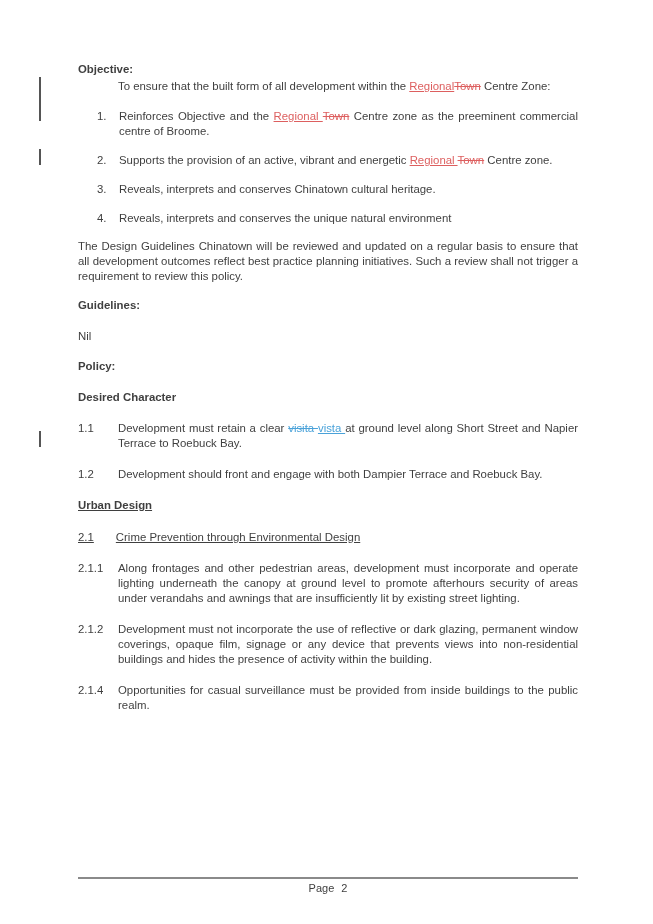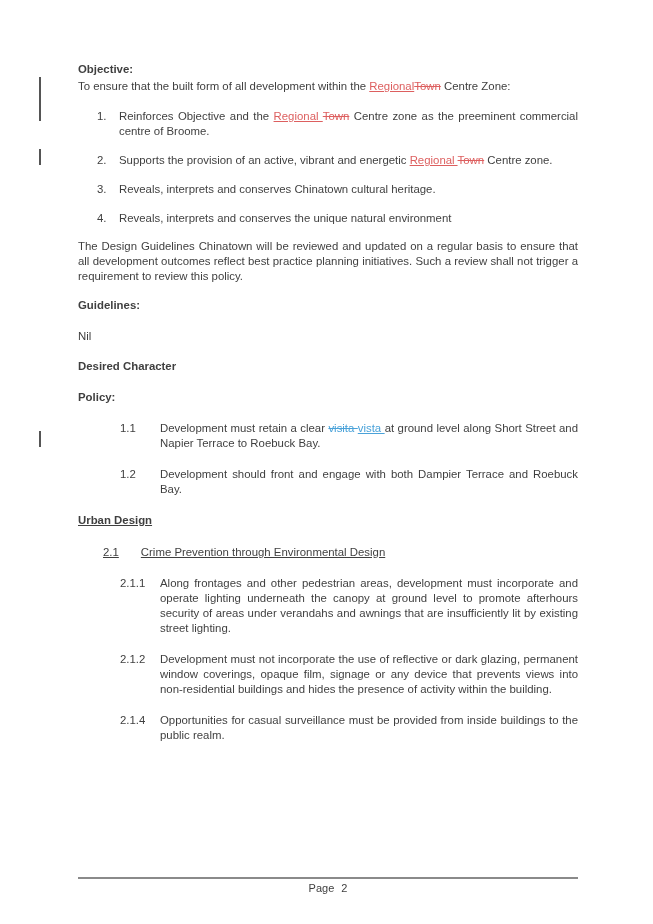--- a/index.html
+++ b/index.html
@@ -23,41 +23,41 @@
   }
   .content{
     position:absolute;
     left:78px;top:62px;
     width:500px;
   }
   p{margin:0;padding:0;}
   .h{font-weight:700;}
   .hu{font-weight:700;text-decoration:underline;}
   .just{text-align:justify;}
-  .nowrap{white-space:nowrap;}
+  .nowrap{white-space:nowrap;margin-left:40px;}
   
   .mb2{margin-bottom:2px;}
   .mb13{margin-bottom:13px;}
   .mb14{margin-bottom:14px;}
   .mb15{margin-bottom:15px;}
   .mb16{margin-bottom:16px;}
   .mb17{margin-bottom:17px;}
   
   .row{display:flex;align-items:flex-start;}
   .num{flex:0 0 auto;}
   .n-list{margin-left:19px;width:22px;}
-  .n-sub{width:40px;margin-left:42px;}
+  .n-sub{width:40px;}
   .txt{flex:1 1 auto;}
   
   .ins{color:var(--red);text-decoration:underline;}
   .del{color:var(--red);text-decoration:line-through;}
   .insb{color:var(--blue);text-decoration:underline;}
   .delb{color:var(--blue);text-decoration:line-through;}
   
-  .u-wrap{text-decoration:underline;margin-left:25px;}
+  .u-wrap{text-decoration:underline;}
   .u-wrap .secnum{padding-right:22px;}
   
   .change-bar{
     position:absolute;
     left:39px;
     width:1.5px;
     background:var(--bar);
   }
   .bar-a{top:77px;height:44px;}
   .bar-b{top:149px;height:16px;}
@@ -112,23 +112,23 @@
       <span class="num n-list">4.</span>
       <span class="txt">Reveals, interprets and conserves the unique natural environment</span>
     </div>
 
     <p class="just mb14">The Design Guidelines Chinatown will be reviewed and updated on a regular basis to ensure that all development outcomes reflect best practice planning initiatives. Such a review shall not trigger a requirement to review this policy.</p>
 
     <p class="h mb16">Guidelines:</p>
 
     <p class="mb15">Nil</p>
 
+    <p class="h mb16">Policy:</p>
+
     <p class="h mb16">Desired Character</p>
-
-    <p class="h mb16">Policy:</p>
 
     <div class="row mb16">
       <span class="num n-sub">1.1</span>
       <span class="txt just"><span>Development must retain a clear </span><span class="delb">visita </span><span class="insb">vista </span><span>at ground level along Short Street and Napier Terrace to Roebuck Bay.</span></span>
     </div>
 
     <div class="row mb16">
       <span class="num n-sub">1.2</span>
       <span class="txt just">Development should front and engage with both Dampier Terrace and Roebuck Bay.</span>
     </div>

